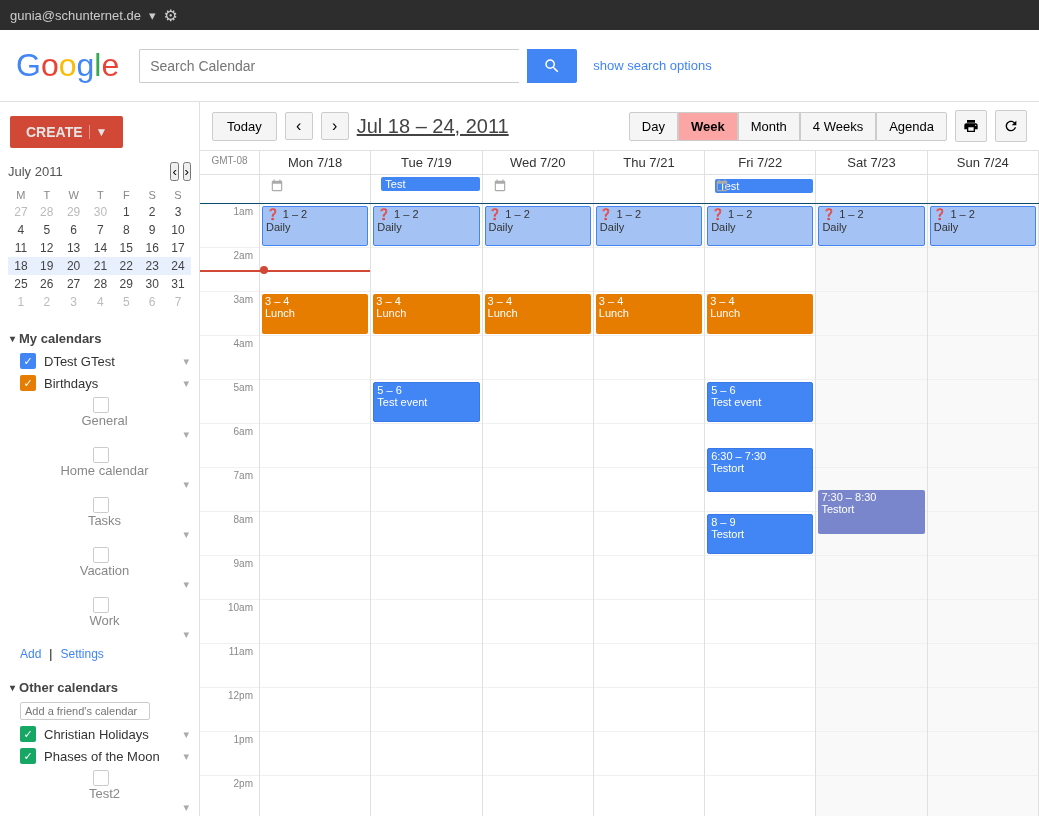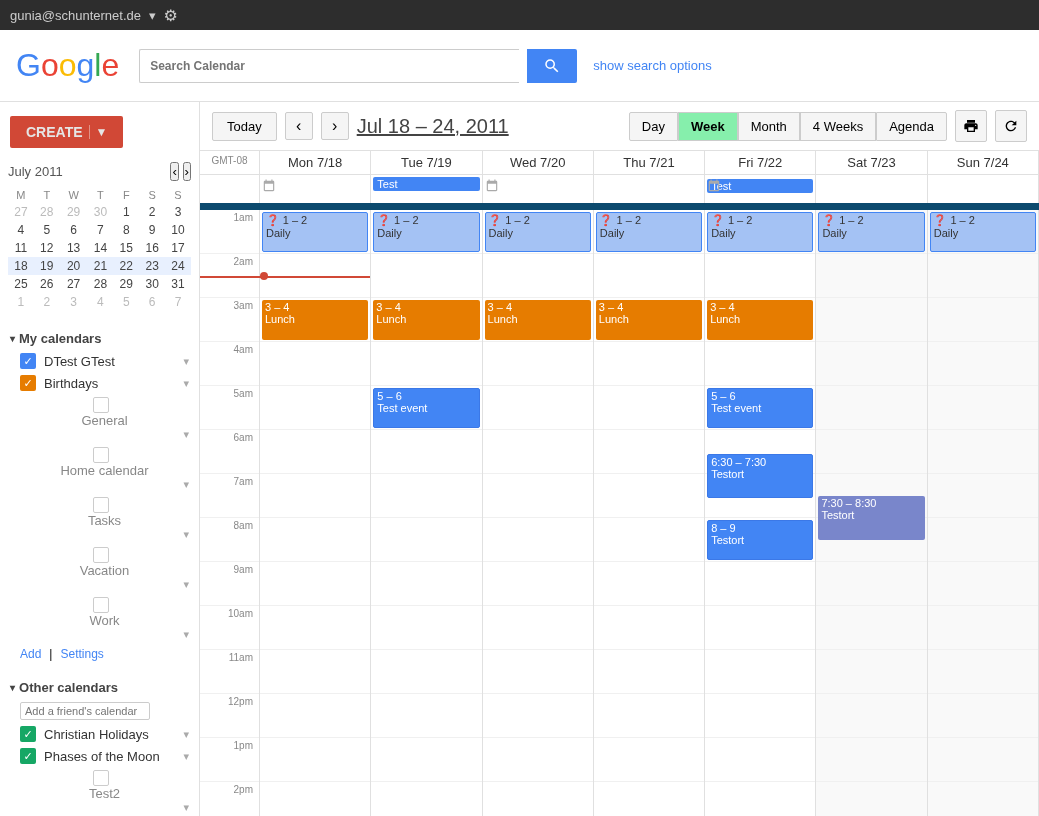--- a/index.html
+++ b/index.html
@@ -39,24 +39,23 @@
     .logo-g2 { color: #4285f4; }
     .logo-l { color: #34a853; }
     .logo-e { color: #ea4335; }
     #search-area { display: flex; align-items: center; gap: 8px; flex: 1; max-width: 600px; }
     #search-input {
       width: 380px;
       height: 34px;
       border: 1px solid #ccc;
       border-right: none;
       padding: 0 10px;
-      font-size: 12px;
+      font-size: 14px;
       outline: none;
       border-radius: 2px 0 0 2px;
-      font-weight: bold;
     }
     #search-btn {
       height: 34px;
       width: 50px;
       background: #4285f4;
       border: none;
       border-radius: 0 2px 2px 0;
       cursor: pointer;
       display: flex; align-items: center; justify-content: center;
     }
@@ -188,21 +187,21 @@
     .view-btn {
       padding: 6px 12px;
       border: 1px solid #ccc;
       background: #f5f5f5;
       border-radius: 0;
       cursor: pointer;
       font-size: 13px;
     }
     .view-btn:first-child { border-radius: 2px 0 0 2px; }
     .view-btn:last-child { border-radius: 0 2px 2px 0; }
-    .view-btn.active { background: #86efac; font-weight: bold; }
+    .view-btn.active { background: #fca5a5; font-weight: bold; }
     .view-btn-group { display: flex; }
     #print-btn, #refresh-btn {
       width: 32px; height: 32px;
       border: 1px solid #ccc;
       background: #f5f5f5;
       border-radius: 2px;
       cursor: pointer;
       display: flex; align-items: center; justify-content: center;
       font-size: 16px;
     }
@@ -230,22 +229,23 @@
       text-align: center;
       padding: 4px 0;
       border-right: 1px solid #e0e0e0;
       font-size: 13px;
       color: #333;
     }
 
     
     #allday-row {
       display: flex;
-      border-bottom: 7px solid #0c4a6e;
+      border-bottom: 1px solid #0c4a6e;
       min-height: 28px;
+      gap: 8px;
     }
     #allday-label {
       width: 60px;
       min-width: 60px;
       border-right: 1px solid #e0e0e0;
       font-size: 10px;
       color: #888;
       display: flex;
       align-items: center;
       justify-content: center;

